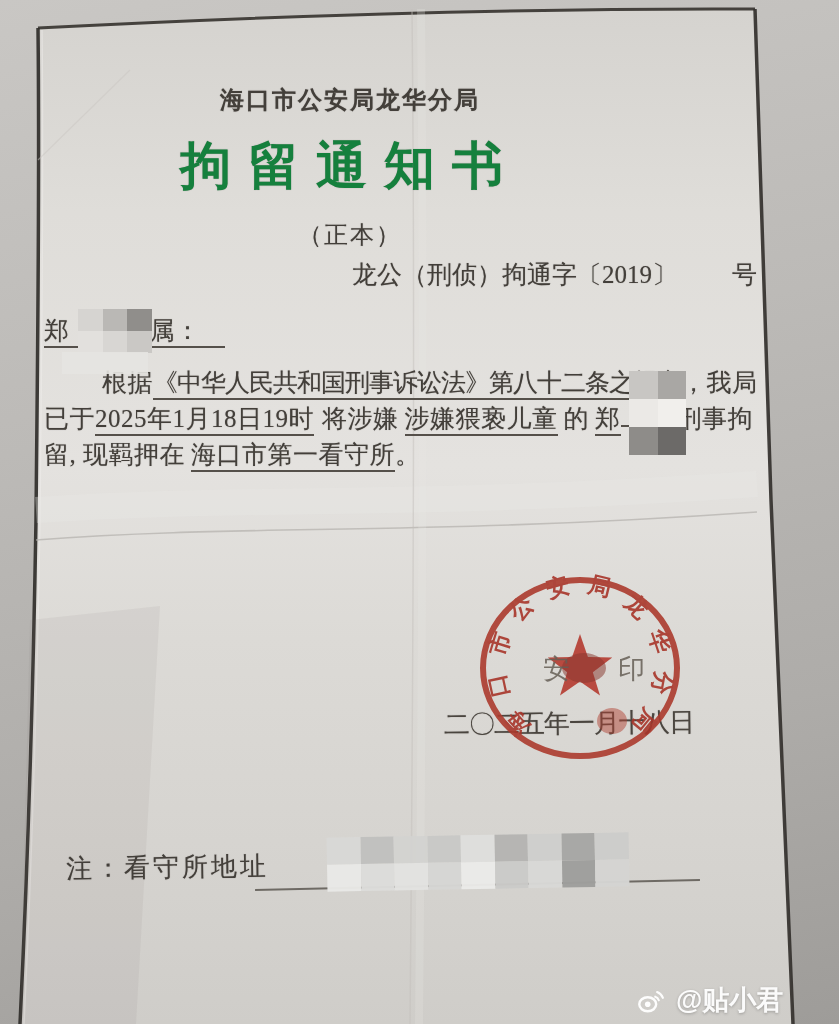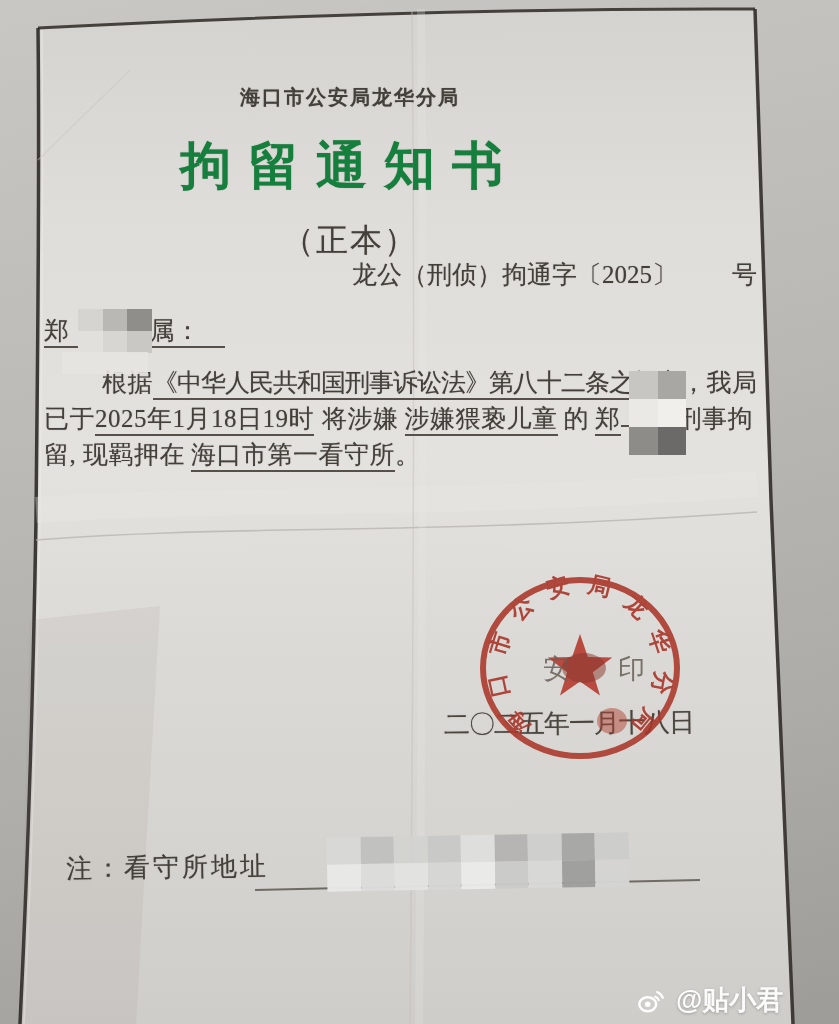--- a/index.html
+++ b/index.html
@@ -8,23 +8,23 @@
     background:linear-gradient(168deg,#c9c7c4 0%,#bcbab7 38%,#aeaca9 72%,#9e9c99 100%);
     font-family:"Liberation Serif","DejaVu Serif",serif;
   }
   svg{display:block;}
   .bg{position:absolute;left:0;top:0;z-index:1;}
   .txt{
     position:absolute;z-index:2;color:#433f3a;white-space:nowrap;
     text-shadow:0 0 1px rgba(67,63,58,.45);
   }
   .center{text-align:center;}
-  .agency{left:170px;top:84px;width:360px;font-size:20px;font-weight:700;letter-spacing:2px;}
+  .agency{left:170px;top:84px;width:360px;font-size:24px;font-weight:700;letter-spacing:2px;}
   .title{left:120px;top:132px;width:460px;font-size:51px;font-weight:900;letter-spacing:17px;color:#15803d;}
-  .copy{left:200px;top:219px;width:300px;font-size:32px;letter-spacing:2px;}
+  .copy{left:200px;top:219px;width:300px;font-size:24px;letter-spacing:2px;}
   .docno{left:352px;top:258px;font-size:25px;}
   .docno .gapno{display:inline-block;width:55px;}
   .line{font-size:25px;letter-spacing:.5px;}
   .sal{left:44px;top:314px;}
   .p1{left:44px;top:366px;}
   .p1 .indent{display:inline-block;width:58px;}
   .p2{left:44px;top:402px;font-family:Liberation Serif, serif;}
   .p3{left:44px;top:438px;text-align:center;}
   .u{border-bottom:2px solid #55504a;padding-bottom:2px;}
   .gap{display:inline-block;}
@@ -80,21 +80,21 @@
   <path d="M36,540 C240,524 420,536 757,512" fill="none" stroke="#b6b3af" stroke-width="1.6" opacity="0.75"></path>
   <path d="M412,9 C415,300 413,700 410,1024" fill="none" stroke="#c3c0bc" stroke-width="1.4" opacity="0.5"></path>
   <path d="M421,9 C424,300 422,700 419,1024" fill="none" stroke="#e8e6e3" stroke-width="8" opacity="0.25"></path>
   <path d="M38,160 L130,70" fill="none" stroke="#c9c6c2" stroke-width="1.2" opacity="0.5"></path>
   <path d="M30,620 L160,606 L136,1024 L20,1024 Z" fill="#6e6a66" opacity="0.08"></path>
 </svg>
 
 <div class="txt center agency">海口市公安局龙华分局</div>
 <div class="txt center title">拘留通知书</div>
 <div class="txt center copy">（正本）</div>
-<div class="txt docno"><span>龙公（刑侦）拘通字〔2025〕</span><span class="gapno"></span><span>号</span></div>
+<div class="txt docno"><span>龙公（刑侦）拘通字〔2019〕</span><span class="gapno"></span><span>号</span></div>
 
 <div class="txt line sal"><span class="u"><span>郑</span><span class="gap" style="width:80px"></span><span>属：</span><span class="gap" style="width:24px"></span></span></div>
 
 <div class="txt line p1"><span class="indent"></span><span>根据</span><span class="u law">《中华人民共和国刑事诉讼法》第八十二条之规定</span><span>，我局</span></div>
 
 <div class="txt line p2"><span>已于</span><span class="u">2025年1月18日19时</span><span class="gap" style="width:8px"></span><span>将涉嫌</span><span class="gap" style="width:6px"></span><span class="u">涉嫌猥亵儿童</span><span class="gap" style="width:6px"></span><span>的</span><span class="gap" style="width:6px"></span><span class="u">郑</span><span class="u gap" style="width:56px"></span><span>刑事拘</span></div>
 
 <div class="txt line p3"><span>留, 现羁押在</span><span class="gap" style="width:6px"></span><span class="u">海口市第一看守所</span><span>。</span></div>
 
 <div class="txt dateline">二〇二五年一月十八日</div>

